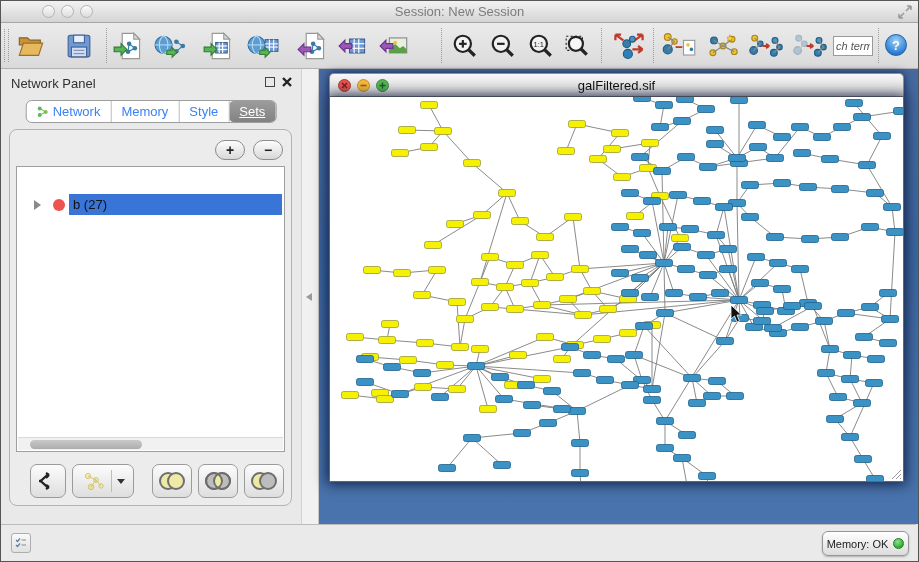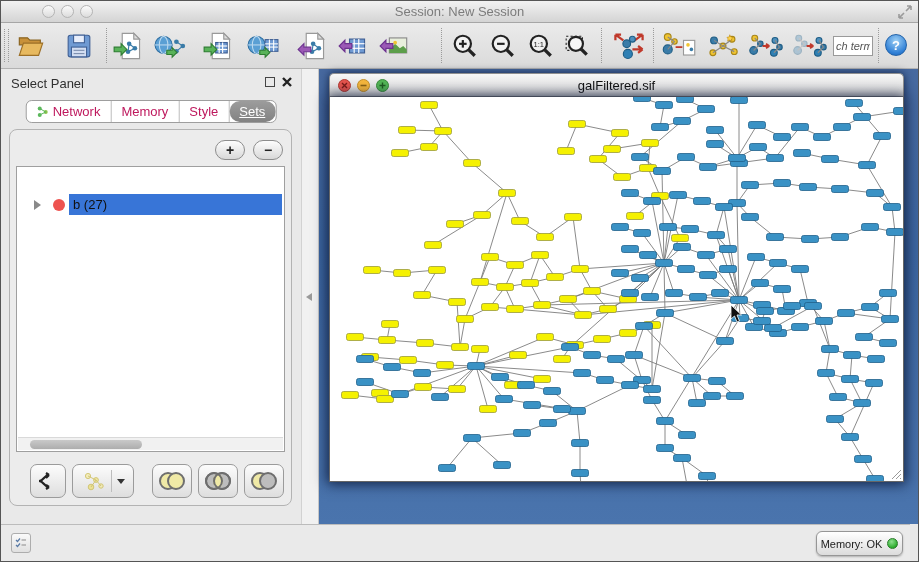--- a/index.html
+++ b/index.html
@@ -37,24 +37,24 @@
   .main { position:absolute; top:68px; left:0; right:0; bottom:37px; }
 
   
   .control-panel { position:absolute; left:0; top:0; width:300px; height:100%; background:#e9e9e9; }
   .cp-header { position:absolute; top:0; left:0; right:0; height:28px; display:flex; align-items:center; }
   .cp-title { font-size:13px; color:#303030; margin-left:10px; }
   .cp-float { position:absolute; right:26px; top:8px; width:10px; height:10px; border:1.5px solid #444; }
   .cp-close { position:absolute; right:8px; top:7px; width:12px; height:12px; }
   .cp-tabs { position:absolute; top:31px; left:50%; transform:translateX(-50%);
     display:flex; background:#fff; border:1px solid #9e9e9e; border-radius:6px; overflow:hidden; }
-  .cp-tab { font-size:13px; color:#be185d; padding:3px 10px; display:flex; align-items:center; gap:4px;
+  .cp-tab { font-size:13px; color:#3b82f6; padding:3px 10px; display:flex; align-items:center; gap:4px;
     border-right:1px solid #bdbdbd; }
   .cp-tab:last-child { border-right:none; }
-  .cp-tab.active { background:linear-gradient(#9c9c9c,#828282); color:#fff; border-radius:10px;text-decoration:underline; }
+  .cp-tab.active { background:linear-gradient(#9c9c9c,#828282); color:#fff; border-radius:4px;text-decoration:underline; }
   .cp-box { position:absolute; top:60px; left:8px; width:283px; height:377px;
     border:1px solid #b3b3b3; border-radius:8px; background:#ececec; }
   .pm-btn { position:absolute; top:10px; width:30px; height:20px; border:1px solid #8d8d8d;
     border-radius:10px; background:linear-gradient(#fdfdfd,#d8d8d8); font-weight:bold; font-size:14px;
     color:#222; display:flex; align-items:center; justify-content:center; line-height:1; }
   .cp-list { position:absolute; top:36px; left:6px; width:269px; height:286px; background:#fff;
     border:1px solid #9f9f9f; }
   .set-row { position:absolute; left:1px; right:1px; height:21px; display:flex; align-items:center; }
   .row-hl { position:absolute; left:51px; right:1px; top:0; bottom:0; background:#3875d7; }
   .expander { width:0; height:0; border-left:7px solid #8a8a8a; border-top:5px solid transparent;
@@ -85,21 +85,21 @@
   .if-lights { display:flex; gap:6px; margin-left:8px; }
   .if-title { position:absolute; left:0; right:0; text-align:center; font-size:13px; color:#111; }
   .canvas { position:relative; margin:0 14px 0 10px; height:385px; background:#fff;
     border:1px solid #666; border-top:none; overflow:hidden;
     box-shadow:0 0 12px 2px rgba(8,20,50,0.85); }
   .canvas svg.graph { position:absolute; inset:0; }
   .grip { position:absolute; right:1px; bottom:1px; width:13px; height:13px; }
   .cursor { position:absolute; left:400px; top:207px; width:13px; height:19px; }
 
   
-  .statusbar { position:absolute; bottom:0; left:0; right:8px; height:37px; background:#eaeaea;
+  .statusbar { position:absolute; bottom:0; left:0; right:2px; height:37px; background:#eaeaea;
     border-top:1px solid #bcbcbc; }
   .task-btn { position:absolute; left:10px; top:8px; width:20px; height:20px;
     border:1px solid #adadad; border-radius:3px; background:linear-gradient(#fafafa,#e0e0e0);
     display:flex; align-items:center; justify-content:center; }
   .mem-btn { position:absolute; right:7px; top:6px; width:87px; height:25px;
     border:1px solid #969696; border-radius:6px; background:linear-gradient(#ffffff,#dcdcdc);
     display:flex; align-items:center; justify-content:center; gap:5px; font-size:11px; color:#222;
     box-shadow:0 1px 2px rgba(0,0,0,0.25); }
   .mem-dot { width:11px; height:11px; border-radius:50%;
     background:radial-gradient(circle at 40% 30%, #8fe08f, #2fae2f 70%, #1d8a1d);
@@ -313,21 +313,21 @@
     </div>
     <input class="search-box" style="left: 832px;" readonly="" value="ch term:">
     <div class="tb-sep" style="left:877px"></div>
     <div class="help-btn" style="left:884px">?</div>
   </div>
 
   <div class="main">
 
     <div class="control-panel">
       <div class="cp-header">
-        <span class="cp-title">Select Panel</span>
+        <span class="cp-title">Network Panel</span>
         <span class="cp-float"></span>
         <svg class="cp-close" viewBox="0 0 12 12">
           <path d="M2 2 L10 10 M10 2 L2 10" stroke="#222" stroke-width="2.4"></path>
         </svg>
       </div>
       <div class="cp-tabs">
         <div class="cp-tab">
           <svg width="12" height="12" viewBox="0 0 12 12">
             <circle cx="3" cy="2.5" r="2" fill="#5cb85c"></circle>
               <circle cx="3" cy="9" r="2" fill="#5cb85c"></circle>

